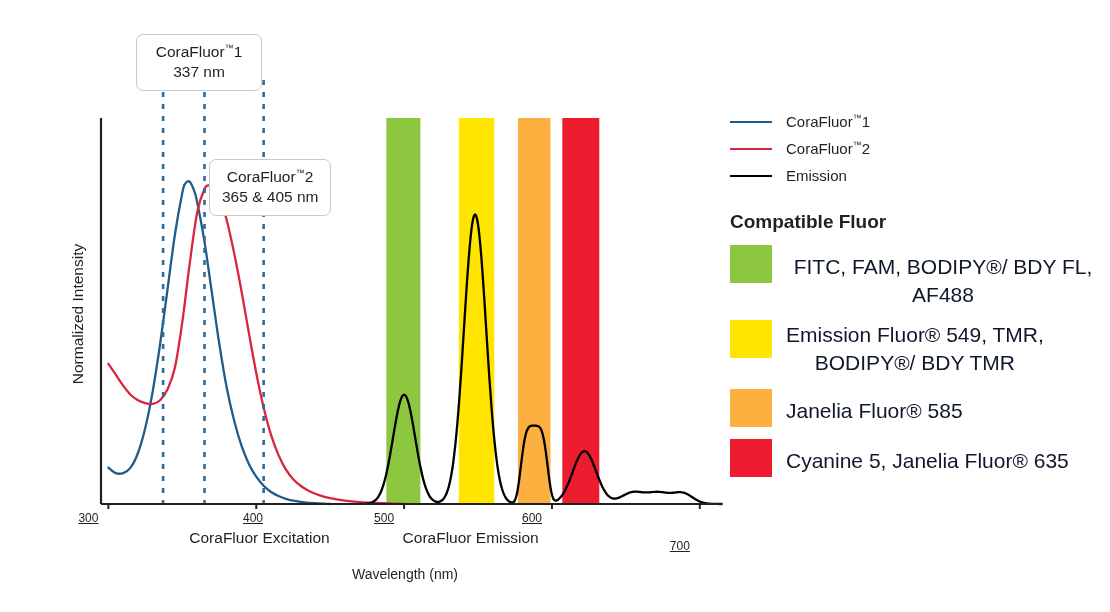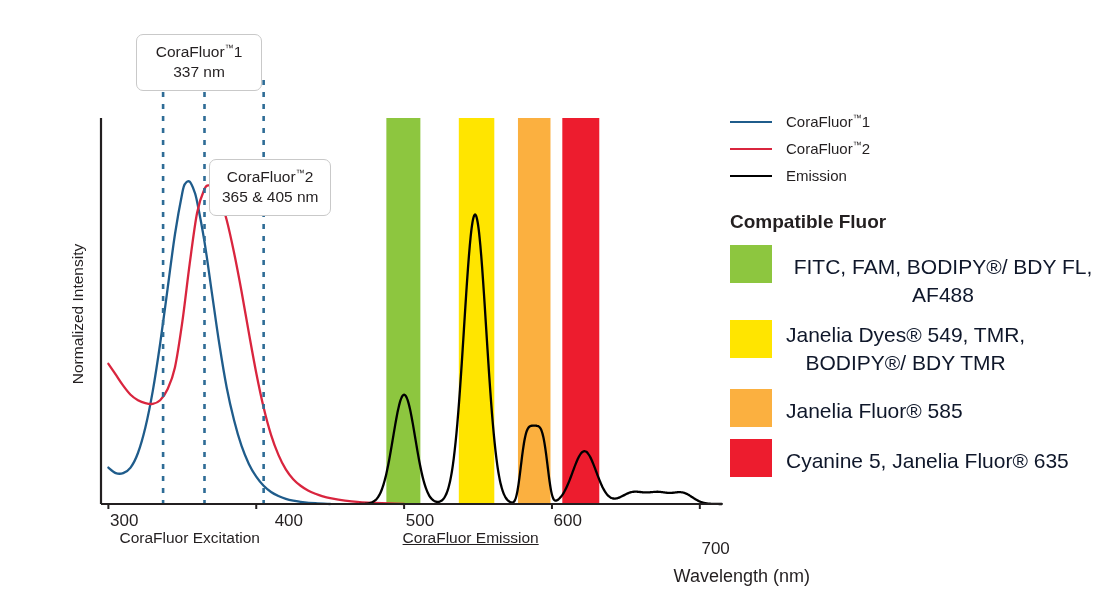--- a/index.html
+++ b/index.html
@@ -45,38 +45,39 @@
   #callout-1 { left: 136px; top: 34px; width: 126px; }
   #callout-2 { left: 209px; top: 159px; width: 122px; }
   .tm {
     font-size: 9px;
     vertical-align: super;
     letter-spacing: 0;
   }
   
   .axis-tick {
     position: absolute;
-    font-size: 17px;
-    color: #231f20;
-    text-align: right;
+    font-size: 12px;
+    color: #231f20;
+    text-align: left;
     width: 60px;
+    text-decoration: underline;
   }
   .axis-sublabel {
     position: absolute;
     font-size: 15.5px;
     color: #231f20;
     text-align: center;
   }
   #xlabel {
     position: absolute;
     left: 0;
     top: 566px;
     width: 810px;
-    text-align: right;
-    font-size: 18px;
+    text-align: center;
+    font-size: 14px;
     color: #231f20;
   }
   #ylabel {
     position: absolute;
     left: -22px;
     top: 305px;
     width: 200px;
     text-align: center;
     font-size: 15.5px;
     color: #231f20;
@@ -190,21 +191,21 @@
     <div id="dyes-list">
         <div class="dye-row">
           <span class="dye-swatch" style="background: rgb(141, 198, 63);"></span>
           <span class="dye-label">
             <div>FITC, FAM, BODIPY®/ BDY FL, AF488</div>
           </span>
         </div>
         <div class="dye-row two-line">
           <span class="dye-swatch" style="background: rgb(255, 229, 0);"></span>
           <span class="dye-label">
-            <div>Janelia Dyes® 549, TMR,</div>
+            <div>Emission Fluor® 549, TMR,</div>
             <div>BODIPY®/ BDY TMR</div>
           </span>
         </div>
         <div class="dye-row">
           <span class="dye-swatch" style="background: rgb(251, 176, 64);"></span>
           <span class="dye-label">
             <div>Janelia Fluor® 585</div>
           </span>
         </div>
         <div class="dye-row">
@@ -214,15 +215,15 @@
           </span>
         </div>
       </div>
   </div>
 
 <div class="axis-tick" style="left: 78.3929px; top: 511px;">300</div>
     <div class="axis-tick" style="left: 243px; top: 511px;">400</div>
     <div class="axis-tick" style="left: 374.107px; top: 511px;">500</div>
     <div class="axis-tick" style="left: 521.964px; top: 511px;">600</div>
     <div class="axis-tick" style="left: 669.821px; top: 511px; margin-top: 28px;">700</div>
-    <div class="axis-sublabel" style="width: 280px; left: 49.7143px; top: 529px;">CoraFluor Excitation</div>
-    <div class="axis-sublabel" style="width: 280px; left: 330.643px; top: 529px; text-decoration: underline;">CoraFluor Emission</div>
+    <div class="axis-sublabel" style="width: 280px; left: 49.7143px; top: 529px; text-align: right;">CoraFluor Excitation</div>
+    <div class="axis-sublabel" style="width: 280px; left: 330.643px; top: 529px;">CoraFluor Emission</div>
   </div>
 
 </body></html>

